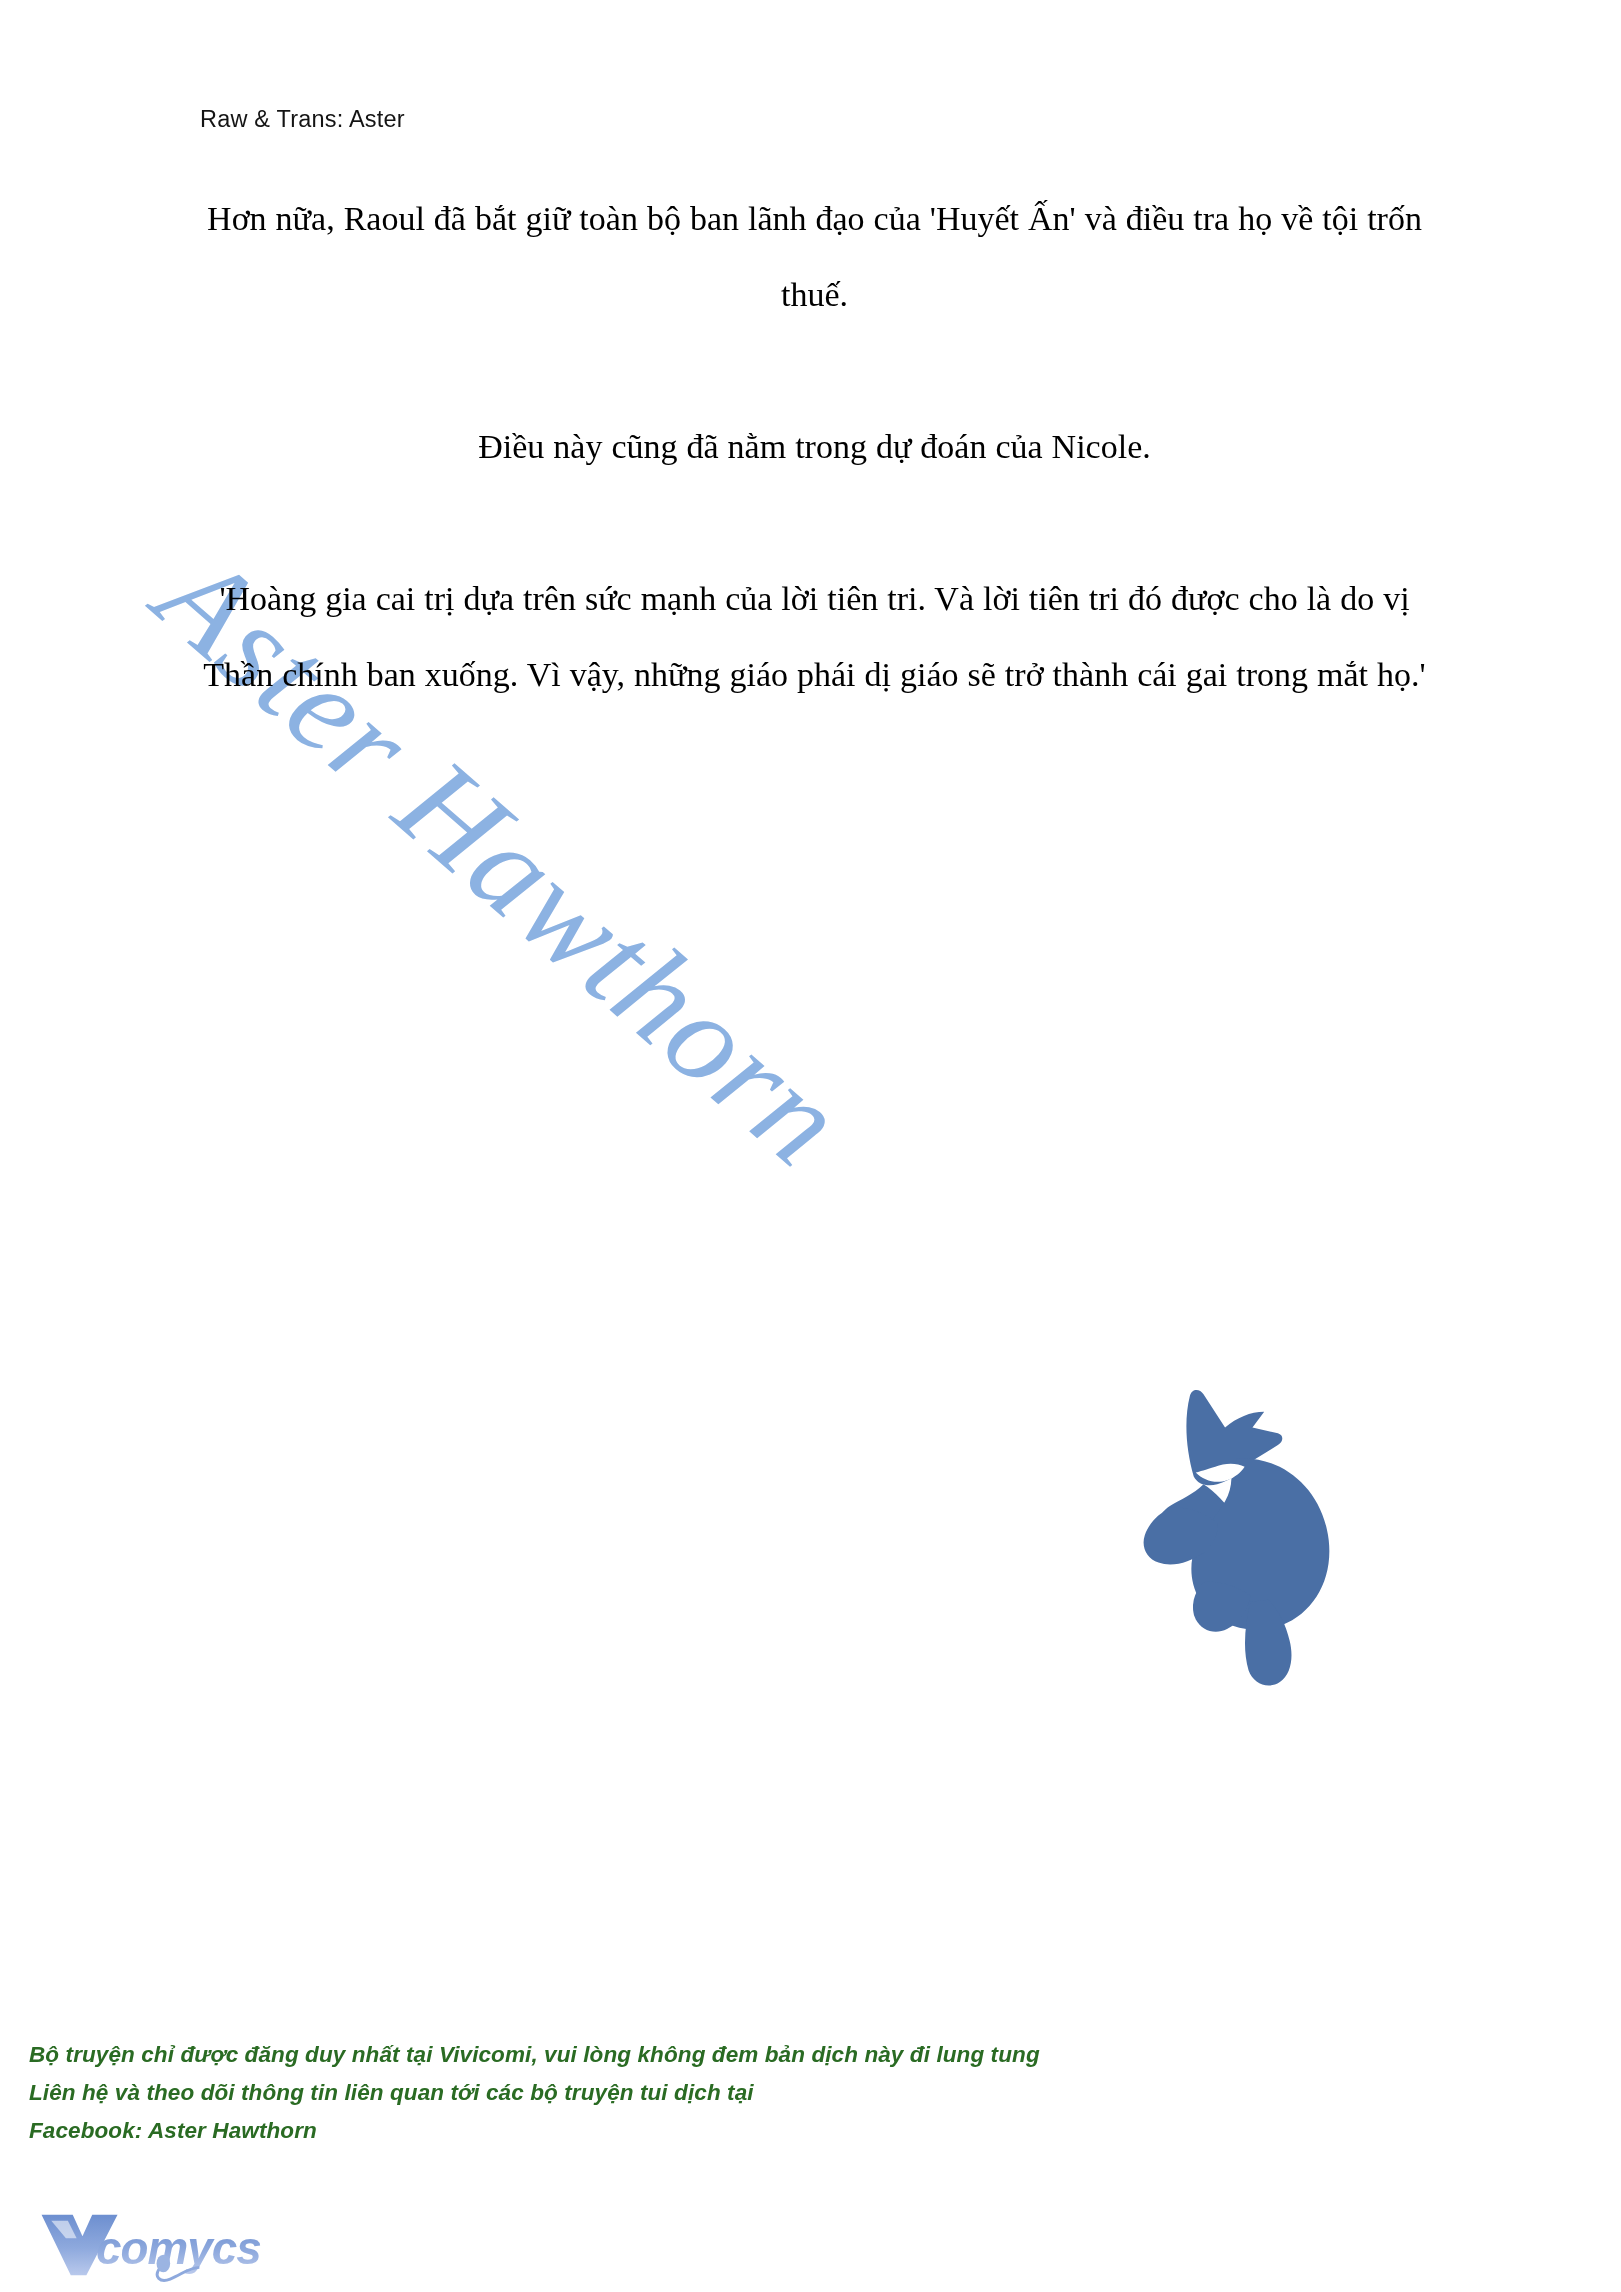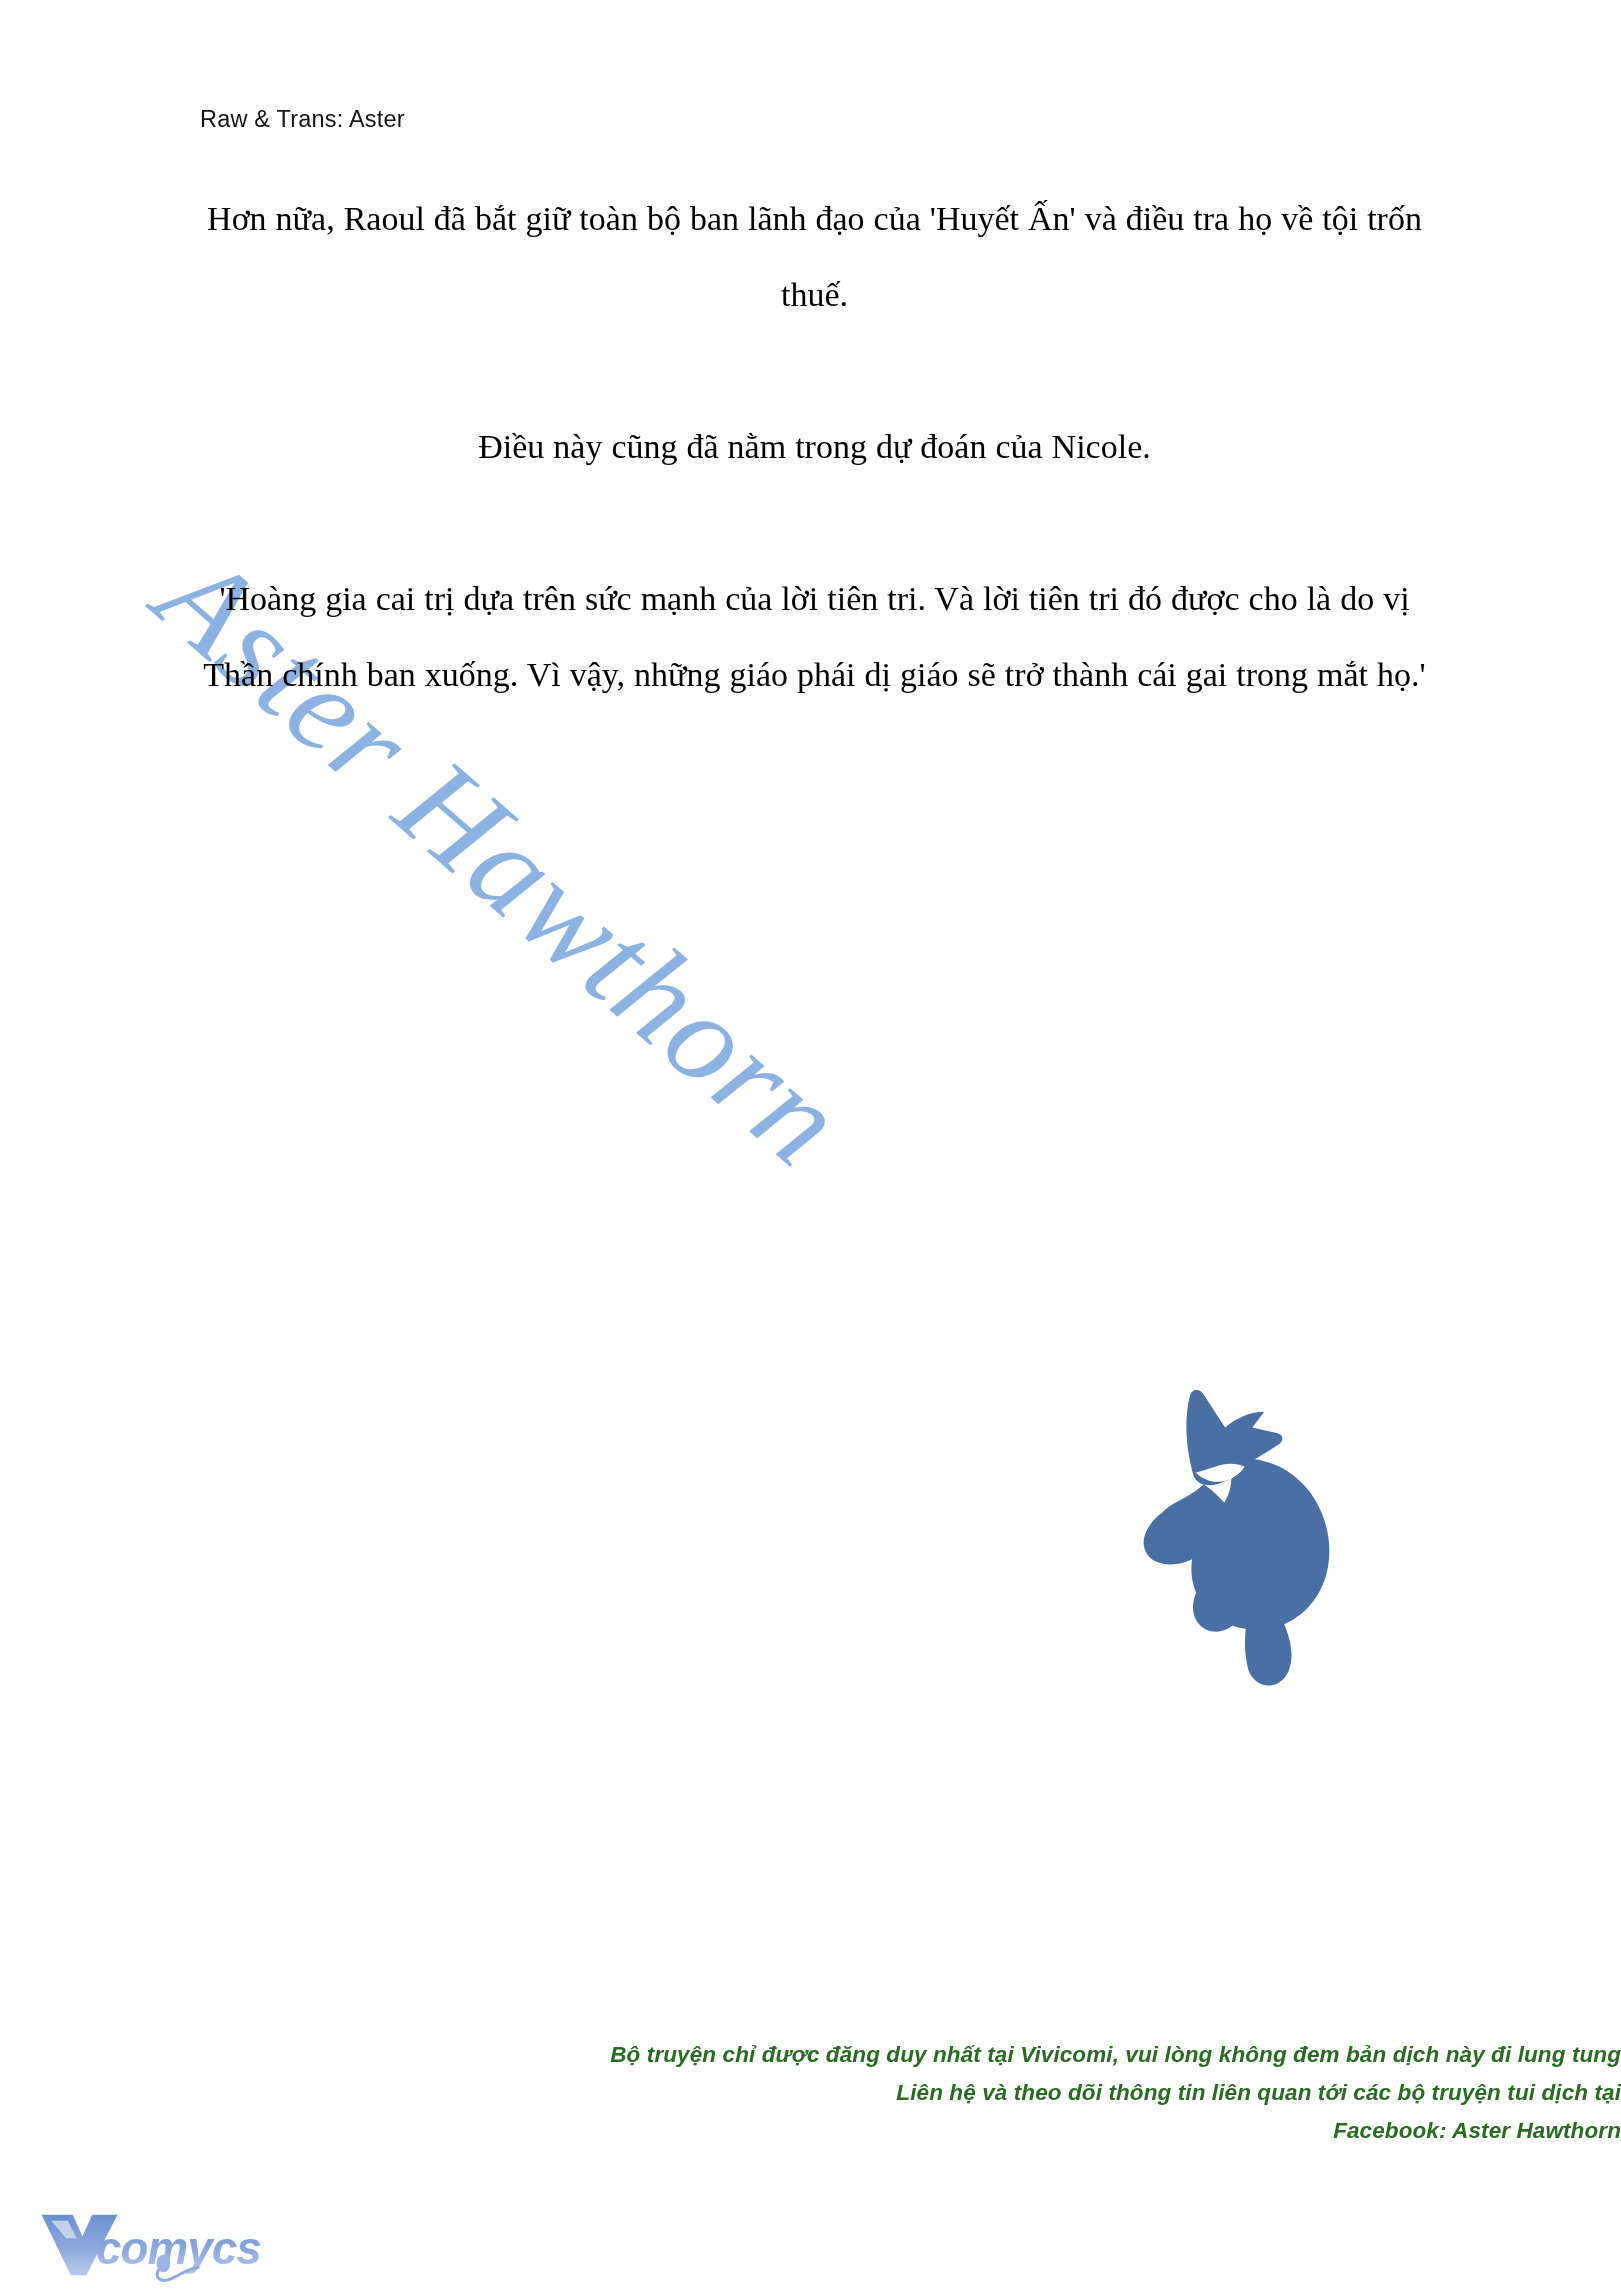--- a/index.html
+++ b/index.html
@@ -82,21 +82,21 @@
     word-spacing: 0.5px;
   }
   .para:last-child { margin-bottom: 0; }
 
   
   .footer-notice {
     position: absolute;
     left: 0;
     right: 0;
     top: 2036px;
-    text-align: right;
+    text-align: left;
     z-index: 6;
     padding-left: 29px;
   }
   .footer-line {
     font-family: "Liberation Sans", "DejaVu Sans", sans-serif;
     font-weight: bold;
     font-style: italic;
     font-size: 22.5px;
     line-height: 38px;
     color: #2a6b23;

